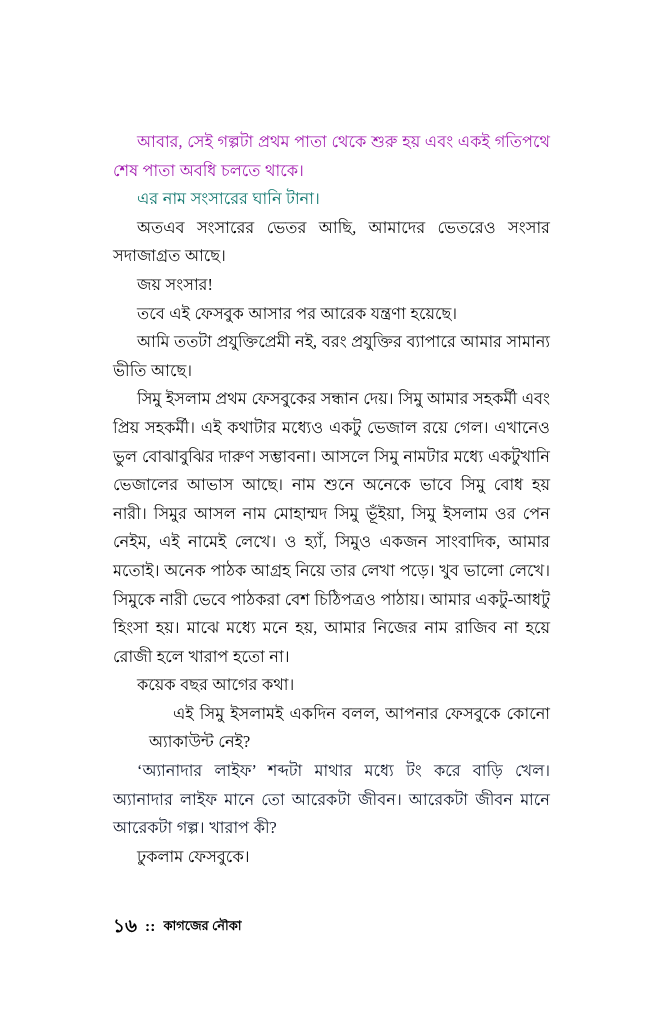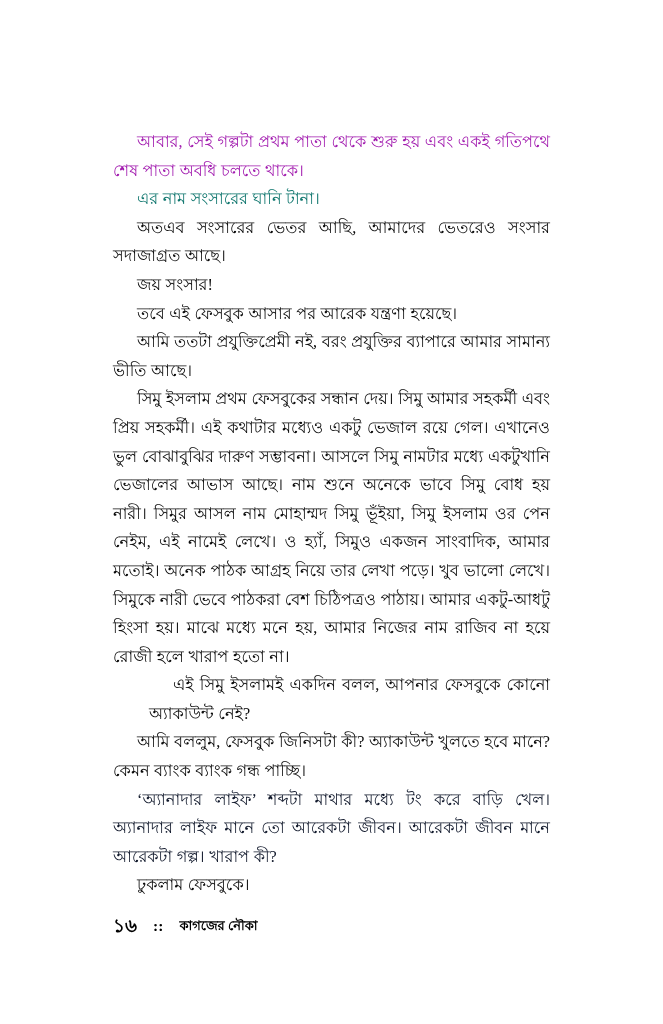--- a/index.html
+++ b/index.html
@@ -52,21 +52,21 @@
     margin-bottom: 0;
   }
 
   #footer {
     position: absolute;
     left: 113px;
     top: 913px;
     width: 437px;
     display: flex;
     align-items: flex-start;
-    gap: 12px;
+    gap: 4px;
     white-space: pre;
   }
 
   #footer .page-num {
     font-size: 18.5px;
     font-weight: 700;
     line-height: 26px;
     color: #000000;
     font-family: "Liberation Serif", "DejaVu Serif", serif;
   }
@@ -93,22 +93,22 @@
 <div id="page" style="background: rgb(255, 255, 255);">
 
   <div id="text-block">
       <p class="para" style="color: #a21caf;">আবার, সেই গল্পটা প্রথম পাতা থেকে শুরু হয় এবং একই গতিপথে শেষ পাতা অবধি চলতে থাকে।</p>
       <p class="para" style="color: #0f766e;">এর নাম সংসারের ঘানি টানা।</p>
       <p class="para" style="color: rgb(11, 11, 11);">অতএব সংসারের ভেতর আছি, আমাদের ভেতরেও সংসার সদাজাগ্রত আছে।</p>
       <p class="para" style="color: rgb(11, 11, 11);">জয় সংসার!</p>
       <p class="para" style="color: rgb(11, 11, 11);">তবে এই ফেসবুক আসার পর আরেক যন্ত্রণা হয়েছে।</p>
       <p class="para" style="color: rgb(11, 11, 11);">আমি ততটা প্রযুক্তিপ্রেমী নই, বরং প্রযুক্তির ব্যাপারে আমার সামান্য ভীতি আছে।</p>
       <p class="para" style="color: rgb(11, 11, 11);">সিমু ইসলাম প্রথম ফেসবুকের সন্ধান দেয়। সিমু আমার সহকর্মী এবং প্রিয় সহকর্মী। এই কথাটার মধ্যেও একটু ভেজাল রয়ে গেল। এখানেও ভুল বোঝাবুঝির দারুণ সম্ভাবনা। আসলে সিমু নামটার মধ্যে একটুখানি ভেজালের আভাস আছে। নাম শুনে অনেকে ভাবে সিমু বোধ হয় নারী। সিমুর আসল নাম মোহাম্মদ সিমু ভূঁইয়া, সিমু ইসলাম ওর পেন নেইম, এই নামেই লেখে। ও হ্যাঁ, সিমুও একজন সাংবাদিক, আমার মতোই। অনেক পাঠক আগ্রহ নিয়ে তার লেখা পড়ে। খুব ভালো লেখে। সিমুকে নারী ভেবে পাঠকরা বেশ চিঠিপত্রও পাঠায়। আমার একটু-আধটু হিংসা হয়। মাঝে মধ্যে মনে হয়, আমার নিজের নাম রাজিব না হয়ে রোজী হলে খারাপ হতো না।</p>
+      <p class="para" style="color: rgb(11, 11, 11);">কয়েক বছর আগের কথা।</p>
       <p class="para" style="color: rgb(11, 11, 11); margin-left: 36px;">এই সিমু ইসলামই একদিন বলল, আপনার ফেসবুকে কোনো অ্যাকাউন্ট নেই?</p>
-      <p class="para" style="color: rgb(11, 11, 11);">আমি বললুম, ফেসবুক জিনিসটা কী? অ্যাকাউন্ট খুলতে হবে মানে? কেমন ব্যাংক ব্যাংক গন্ধ পাচ্ছি।</p>
       <p class="para" style="color: #0f172a;">‘অ্যানাদার লাইফ’ শব্দটা মাথার মধ্যে টং করে বাড়ি খেল। অ্যানাদার লাইফ মানে তো আরেকটা জীবন। আরেকটা জীবন মানে আরেকটা গল্প। খারাপ কী?</p>
       <p class="para" style="color: rgb(11, 11, 11);">ঢুকলাম ফেসবুকে।</p>
     </div>
 
   <div id="footer">
     <span class="page-num">১৬</span>
     <span class="sep">::</span>
     <span class="book-title">কাগজের নৌকা</span>
   </div>
 

